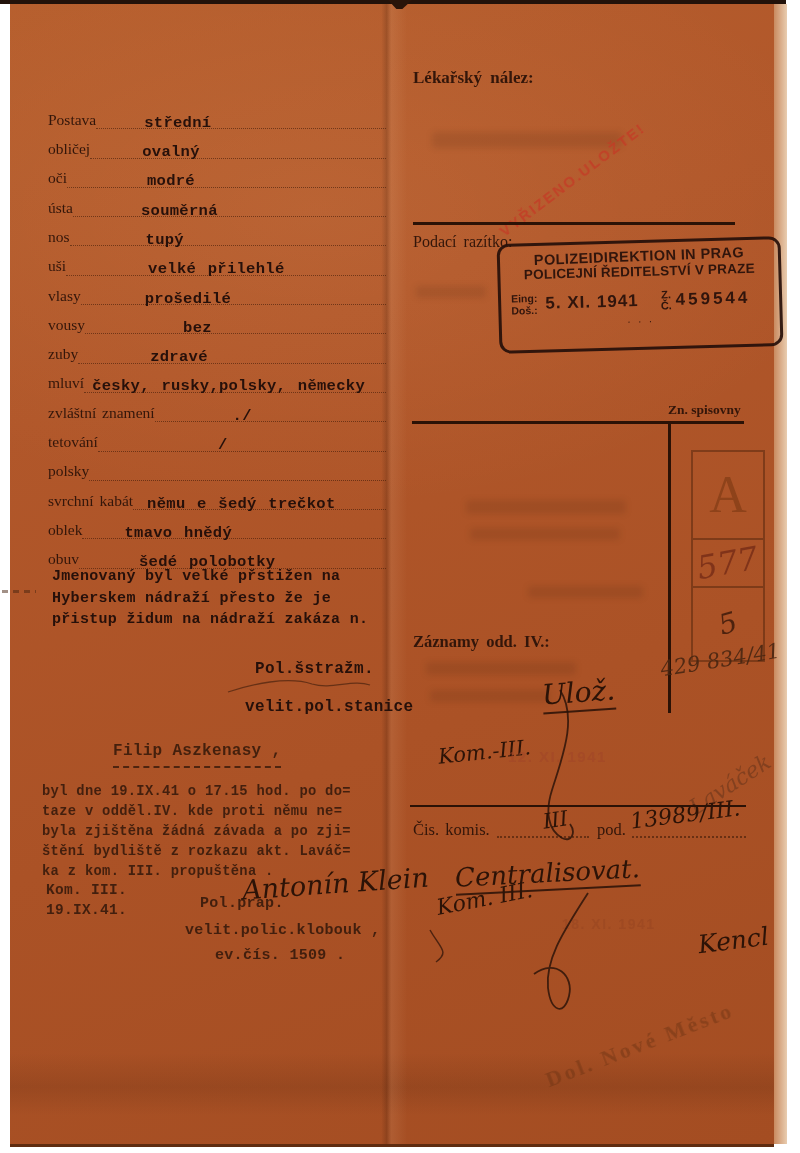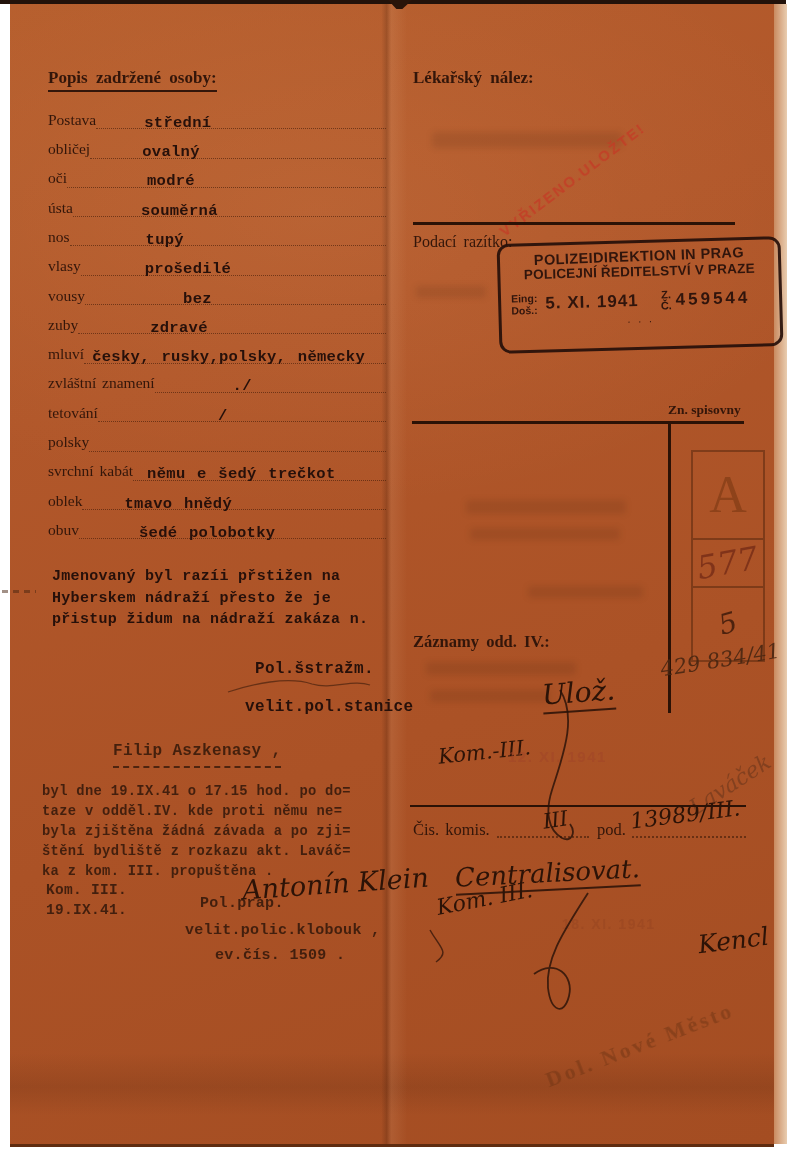--- a/index.html
+++ b/index.html
@@ -86,21 +86,20 @@
 
   <div class="ghost" style="left:432px;top:132px;width:190px;height:16px;"></div>
   <div class="ghost" style="left:416px;top:286px;width:70px;height:12px;"></div>
   <div class="ghost" style="left:466px;top:500px;width:160px;height:14px;"></div>
   <div class="ghost" style="left:470px;top:528px;width:150px;height:12px;"></div>
   <div class="ghost" style="left:528px;top:586px;width:115px;height:12px;"></div>
   <div class="ghost" style="left:426px;top:662px;width:150px;height:13px;"></div>
   <div class="ghost" style="left:430px;top:690px;width:120px;height:12px;"></div>
   <div class="pencil-dashes"></div>
 
-  <div class="el p doc-header" style="left:48px;top:68px;">Popis zadržené osoby:</div>
 
   <div class="frows">
     <div class="frow">
         <span class="p lbl">Postava</span>
         <span class="leader">
           <span class="t val">střední</span>
         </span>
       </div>
     <div class="frow">
         <span class="p lbl">obličej</span>
@@ -120,20 +119,26 @@
           <span class="t val" style="--ml:68px">souměrná</span>
         </span>
       </div>
     <div class="frow">
         <span class="p lbl">nos</span>
         <span class="leader">
           <span class="t val" style="--ml:76px">tupý</span>
         </span>
       </div>
     <div class="frow">
+        <span class="p lbl">uši</span>
+        <span class="leader">
+          <span class="t val" style="--ml:82px">velké přilehlé</span>
+        </span>
+      </div>
+    <div class="frow">
         <span class="p lbl">vlasy</span>
         <span class="leader">
           <span class="t val" style="--ml:64px">prošedilé</span>
         </span>
       </div>
     <div class="frow">
         <span class="p lbl">vousy</span>
         <span class="leader">
           <span class="t val" style="--ml:98px">bez</span>
         </span>
@@ -181,21 +186,21 @@
         </span>
       </div>
     <div class="frow">
         <span class="p lbl">obuv</span>
         <span class="leader">
           <span class="t val" style="--ml:60px">šedé polobotky</span>
         </span>
       </div>
   </div>
 
-  <div class="el t note" style="left:52px;top:566px;width:370px;">Jmenovaný byl razíi přstižen na
+  <div class="el t note" style="left:52px;top:566px;width:370px;">Jmenovaný byl velké přstižen na
 Hyberskem nádraží přesto že je
 přistup židum na nádraží zakáza n.</div>
 
   <div class="el t" style="left:255px;top:660px;font-size:16px;">Pol.šstražm.</div>
   <div class="el t" style="left:245px;top:698px;font-size:16px;">velit.pol.stanice</div>
 
   <div class="el t" style="left:113px;top:742px;font-size:16px;color:rgba(62,29,12,.95);border-bottom:2.5px dashed rgba(55,25,10,.8);padding-bottom:6px;">Filip Aszkenasy ,</div>
 
   <div class="el t release" style="left:42px;top:782px;width:375px;">byl dne 19.IX.41 o 17.15 hod. po do=
 taze v odděl.IV. kde proti němu ne=

